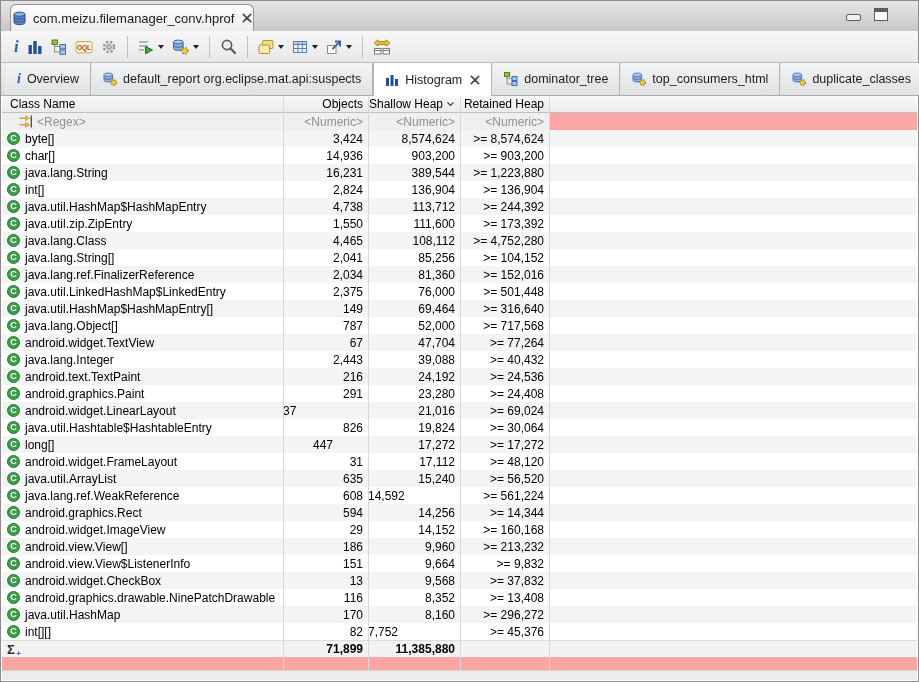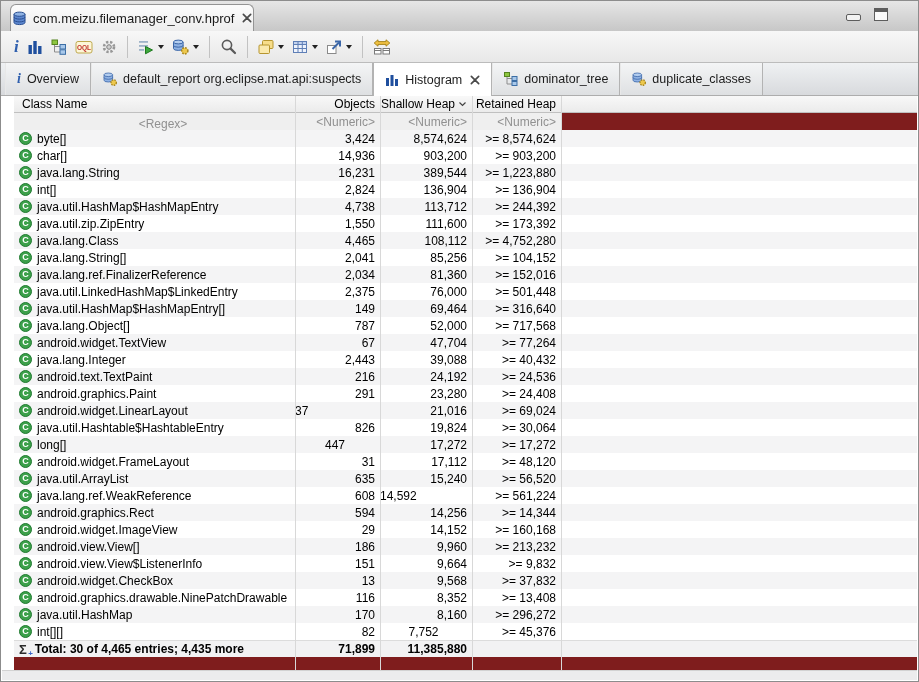--- a/index.html
+++ b/index.html
@@ -21,32 +21,32 @@
   .dd{width:0;height:0;border-left:3.5px solid transparent;border-right:3.5px solid transparent;border-top:4px solid #222;margin-left:4px;}
   .info-glyph{font-family:"Liberation Serif",serif;font-style:italic;font-weight:bold;font-size:17px;color:#2f5fae;line-height:1;}
 
   
   .vtabbar{position:absolute;top:62px;left:0;right:0;height:33px;background:linear-gradient(#eff1f3,#d8dadd);border-bottom:1px solid #adadad;display:flex;align-items:stretch;box-sizing:border-box;padding-left:4px;}
   .vtab{display:flex;align-items:center;gap:6px;padding:0 11px;font-size:12.5px;color:#1c1c1c;background:linear-gradient(#f4f5f6,#dee0e2);border-right:1px solid #b3b3b3;border-left:1px solid #e8e8e8;white-space:nowrap;cursor:default;}
   .vtab.active{background:#fff;border-left:1px solid #b3b3b3;position:relative;z-index:2;margin-bottom:-1px;}
   .closex{margin-left:2px;}
 
   
-  .table{position:absolute;top:95px;left:1px;right:1px;bottom:11px;background:#7f1d1d;overflow:hidden;font-size:12px;color:#000;margin-left:12px;}
+  .table{position:absolute;top:95px;left:1px;right:1px;bottom:11px;background:#fca5a5;overflow:hidden;font-size:12px;color:#000;}
   .thead{height:17px;display:flex;background:linear-gradient(#f8f8f8,#ebebeb);border-bottom:1px solid #c0c0c0;box-sizing:border-box;align-items:center;}
   .th{box-sizing:border-box;white-space:nowrap;overflow:hidden;}
   .w-name{width:281px;padding-left:8px;}
   .w-obj{width:85px;text-align:right;padding-right:5px;}
   .w-shallow{width:92px;text-align:right;padding-right:5px;}
   .w-retained{width:89px;text-align:right;padding-right:5px;}
   .th.w-shallow{display:flex;justify-content:flex-end;align-items:center;gap:3px;}
 
   .filter-row{height:17px;display:flex;align-items:center;color:#909090;}
   .fcell{box-sizing:border-box;background:#efefef;height:17px;display:flex;align-items:center;white-space:nowrap;}
-  .fcell.w-name{gap:4px;padding-left:17px;flex-direction:column;}
+  .fcell.w-name{gap:4px;padding-left:17px;}
   .fcell.num{justify-content:flex-end;}
 
   .trow{height:17px;display:flex;align-items:center;background:#fff;}
   .trow.even{background:#f4f4f5;}
   .cell{box-sizing:border-box;white-space:nowrap;overflow:hidden;}
   .cell-name{width:281px;display:flex;align-items:center;gap:5px;padding-left:5px;box-sizing:border-box;}
   .cicon{flex:0 0 13px;width:13px;height:13px;border-radius:50%;background:#3ca04a;border:1px solid #217a31;color:#fff;font-size:9px;font-weight:bold;display:flex;align-items:center;justify-content:center;box-sizing:border-box;line-height:1;}
   .total-row{height:17px;display:flex;align-items:center;font-weight:bold;background:#f2f2f3;border-top:1px solid #dcdcdc;box-sizing:border-box;}
   .total-row .cell-name{gap:4px;}
   .sigma{font-size:13px;font-weight:bold;color:#2b2b2b;position:relative;line-height:1;}
@@ -209,20 +209,29 @@
         </svg>
         <span>dominator_tree</span>
       </div>
       <div class="vtab">
         <svg width="14" height="14" viewBox="0 0 14 14">
           <path d="M1 2.8 V8.2 a4.3 1.8 0 0 0 8.6 0 V2.8" fill="#8fb2e3" stroke="#3b66a8" stroke-width="0.8"></path>
           <path d="M1 5.5 a4.3 1.8 0 0 0 8.6 0" fill="none" stroke="#3b66a8" stroke-width="0.8"></path>
           <ellipse cx="5.3" cy="2.8" rx="4.3" ry="1.8" fill="#b3cdef" stroke="#3b66a8" stroke-width="0.8"></ellipse>
           <circle cx="10.7" cy="10.6" r="2.7" fill="#edc84d" stroke="#a8861f" stroke-width="1.3" stroke-dasharray="1.5 1.1"></circle>
         </svg>
+        <span>top_consumers_html</span>
+      </div>
+      <div class="vtab">
+        <svg width="14" height="14" viewBox="0 0 14 14">
+          <path d="M1 2.8 V8.2 a4.3 1.8 0 0 0 8.6 0 V2.8" fill="#8fb2e3" stroke="#3b66a8" stroke-width="0.8"></path>
+          <path d="M1 5.5 a4.3 1.8 0 0 0 8.6 0" fill="none" stroke="#3b66a8" stroke-width="0.8"></path>
+          <ellipse cx="5.3" cy="2.8" rx="4.3" ry="1.8" fill="#b3cdef" stroke="#3b66a8" stroke-width="0.8"></ellipse>
+          <circle cx="10.7" cy="10.6" r="2.7" fill="#edc84d" stroke="#a8861f" stroke-width="1.3" stroke-dasharray="1.5 1.1"></circle>
+        </svg>
         <span>duplicate_classes</span>
       </div>
     </div>
 
   <div class="table">
     <div class="thead">
       <div class="th w-name">Class Name</div>
       <div class="th w-obj">Objects</div>
       <div class="th w-shallow">
         <span>Shallow Heap</span>
@@ -510,29 +519,28 @@
           <div class="cell w-obj" style="text-align:right">170</div>
           <div class="cell w-shallow" style="text-align:right">8,160</div>
           <div class="cell w-retained" style="text-align:right">&gt;= 296,272</div>
         </div>
         <div class="trow">
           <div class="cell cell-name">
             <span class="cicon">C</span>
             <span class="cname">int[][]</span>
           </div>
           <div class="cell w-obj" style="text-align:right">82</div>
-          <div class="cell w-shallow" style="text-align:center">7,752</div>
+          <div class="cell w-shallow" style="text-align:left">7,752</div>
           <div class="cell w-retained" style="text-align:right">&gt;= 45,376</div>
         </div>
       </div>
 
     <div class="total-row">
       <div class="cell cell-name">
         <span class="sigma">Σ</span>
-        <span class="total-label">Total: 30 of 4,465 entries; 4,435 more</span>
       </div>
       <div class="cell w-obj" style="text-align:right">71,899</div>
       <div class="cell w-shallow" style="text-align:right">11,385,880</div>
       <div class="cell w-retained" style="text-align:right"></div>
     </div>
 
     <div class="vline" style="left:281px"></div>
     <div class="vline" style="left:366px"></div>
     <div class="vline" style="left:458px"></div>
     <div class="vline" style="left:547px"></div>

